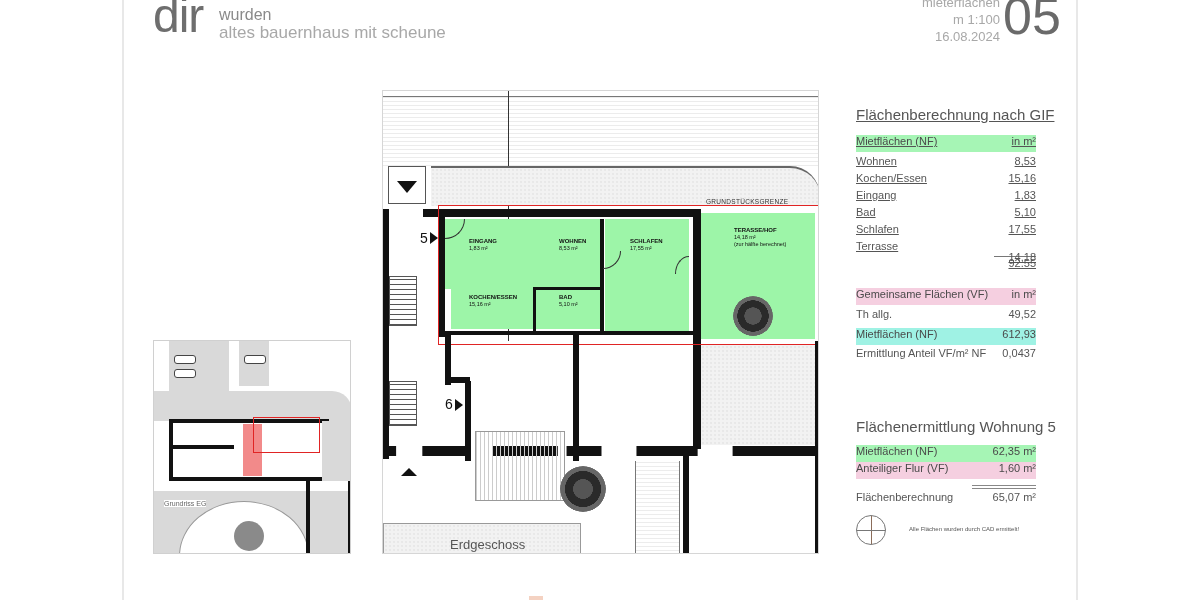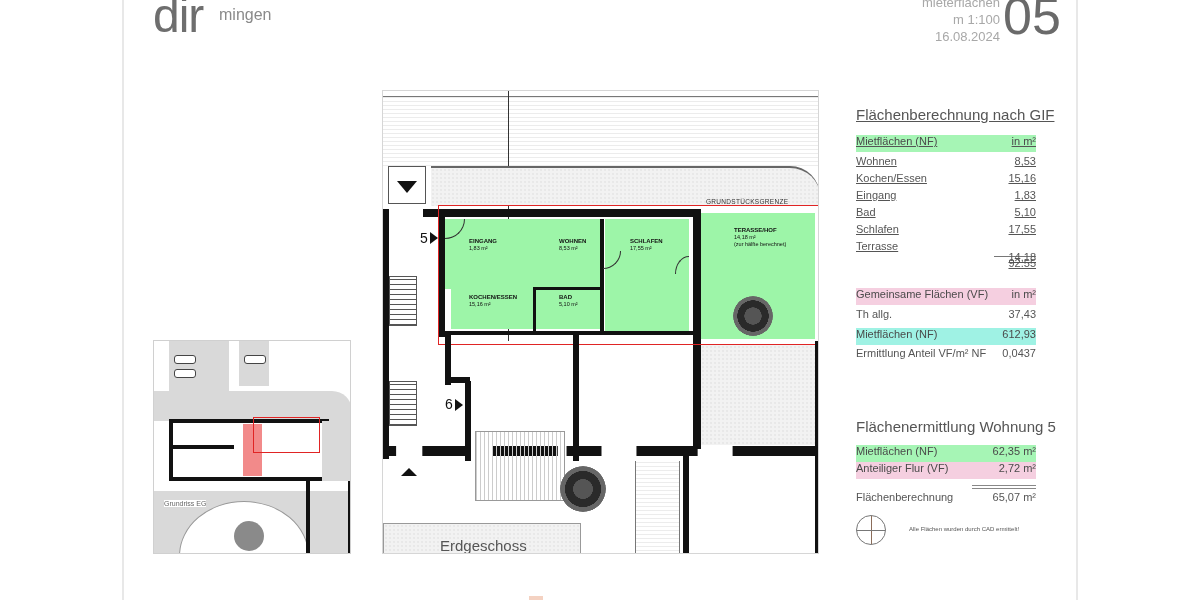--- a/index.html
+++ b/index.html
@@ -58,21 +58,22 @@
 </style>
 </head>
 <body>
 
 <div class="outer-left"></div>
 <div class="page"></div>
 <div class="outer-right"></div>
 
 <div class="logo">dir</div>
 <div class="logo-sub">
-  <div>mingen</div>
+  <div>wurden</div>
+  <div class="l2">altes bauernhaus mit scheune</div>
 </div>
 <div class="meta">
   <div>mieterflächen</div>
   <div>m 1:100</div>
   <div>16.08.2024</div>
 </div>
 <div class="page-no">05</div>
 
 <div class="plan">
 
@@ -140,21 +141,21 @@
 
   <div class="marker" style="left:62px;top:305px;">6</div>
   <div class="tri-right" style="left:72px;top:308px;"></div>
 
   <div class="hatch" style="left:92px;top:340px;width:90px;height:70px;border:1px solid #999;background-image:repeating-linear-gradient(90deg,#ccc 0 1px,transparent 1px 4px);"></div>
   <div class="tree" style="left:177px;top:375px;width:46px;height:46px;"></div>
   <div class="hatch" style="left:252px;top:370px;width:45px;height:94px;border-left:1px solid #777;border-right:1px solid #777;"></div>
   <div style="position:absolute;left:18px;top:377px;width:0;height:0;border-left:8px solid transparent;border-right:8px solid transparent;border-bottom:8px solid #111;"></div>
 
   <div class="dots" style="left:0;top:432px;width:198px;height:32px;border:1px solid #999;"></div>
-  <div style="position:absolute;left:57px;top:446px;font-size:15px;color:#555;">Erdgeschoss</div>
+  <div style="position:absolute;left:67px;top:446px;font-size:13px;color:#555;">Erdgeschoss</div>
 </div>
 
 <div class="mini">
   <div class="gray" style="left:15px;top:0;width:60px;height:62px;"></div>
   <div class="gray" style="left:85px;top:0;width:30px;height:45px;"></div>
   <div class="car" style="left:20px;top:14px;"></div>
   <div class="car" style="left:20px;top:28px;"></div>
   <div class="car" style="left:90px;top:14px;"></div>
   <div class="gray" style="left:0;top:50px;width:198px;height:30px;border-top-right-radius:20px;"></div>
   <div class="w" style="left:15px;top:78px;width:160px;height:4px;"></div>
@@ -211,21 +212,21 @@
 </div>
 
 <div class="panel" style="top:288px;">
   <div class="row hl-pink">
     <span>Gemeinsame Flächen (VF)</span>
     <span class="val">in m²</span>
   </div>
   <div style="height:3px;"></div>
   <div class="row">
       <span>Th allg.</span>
-      <span class="val">37,43</span>
+      <span class="val">49,52</span>
     </div>
   <div style="height:3px;"></div>
   <div class="row hl-cyan">
     <span>Mietflächen (NF)</span>
     <span class="val">612,93</span>
   </div>
   <div style="height:2px;"></div>
   <div class="row">
     <span>Ermittlung Anteil VF/m² NF</span>
     <span class="val">0,0437</span>
@@ -234,21 +235,21 @@
 
 <div class="panel" style="top:418px;">
   <h2>Flächenermittlung Wohnung 5</h2>
   <div style="height:10px;"></div>
   <div class="row hl-green">
     <span>Mietflächen (NF)</span>
     <span class="val">62,35 m²</span>
   </div>
   <div class="row hl-pink">
     <span>Anteiliger Flur (VF)</span>
-    <span class="val">2,72 m²</span>
+    <span class="val">1,60 m²</span>
   </div>
   <div style="height:6px;"></div>
   <div class="dbl-line"></div>
   <div style="height:2px;"></div>
   <div class="row">
     <span>Flächenberechnung</span>
     <span class="val">65,07 m²</span>
   </div>
 </div>
 

